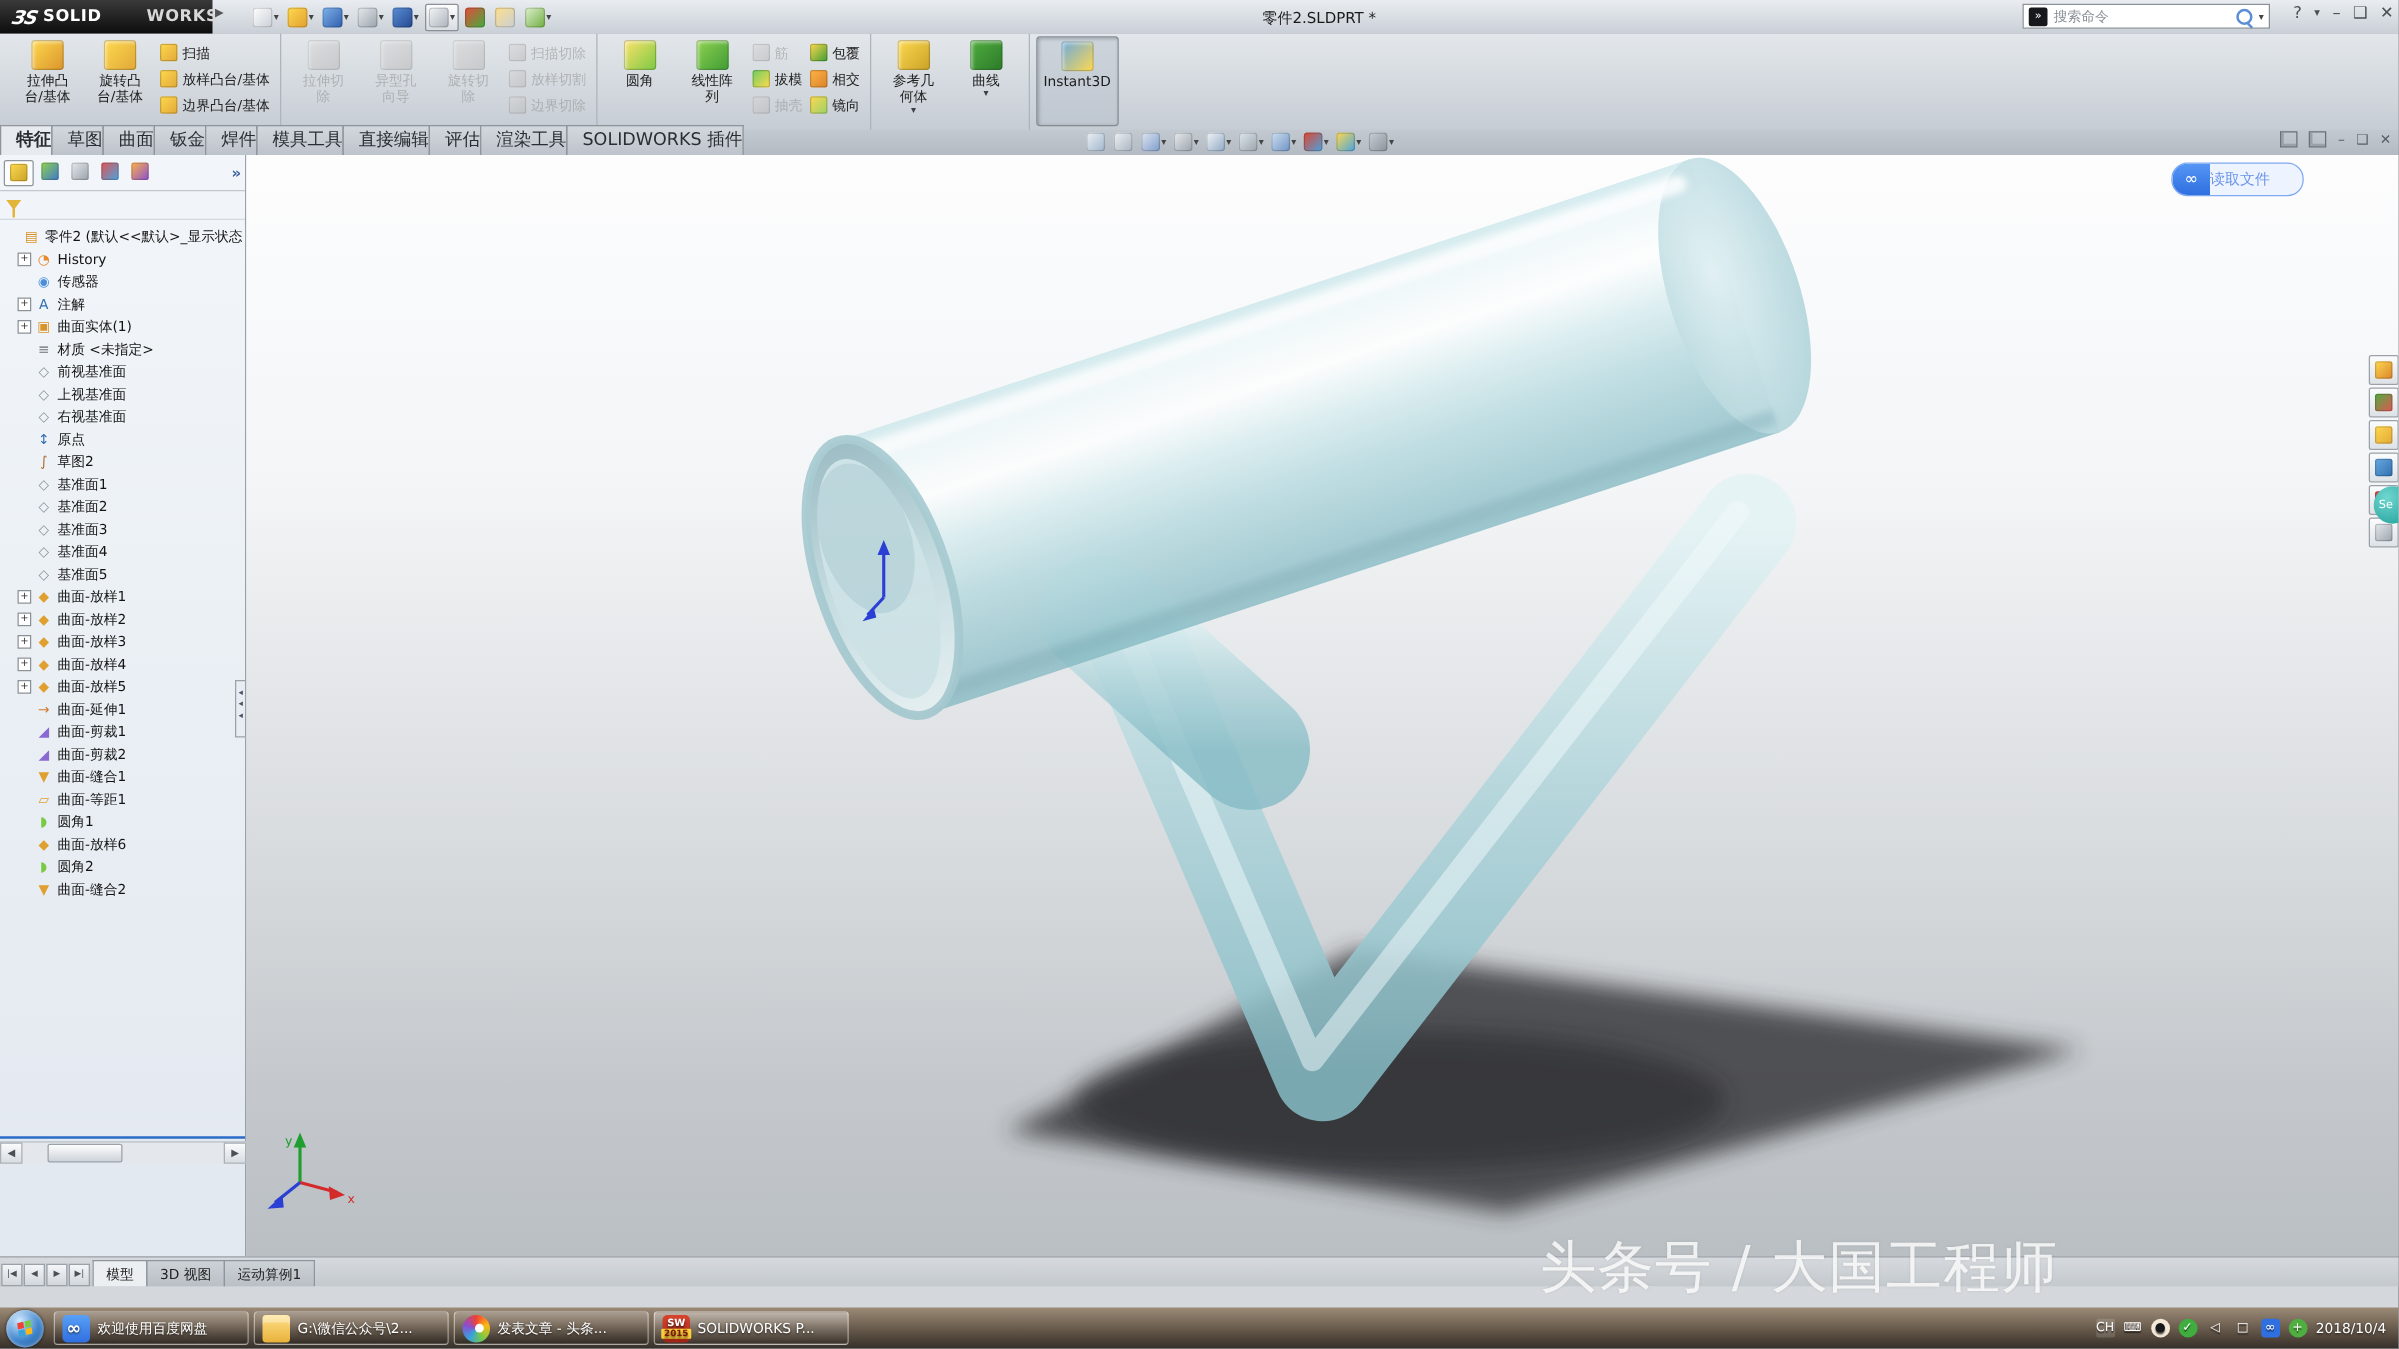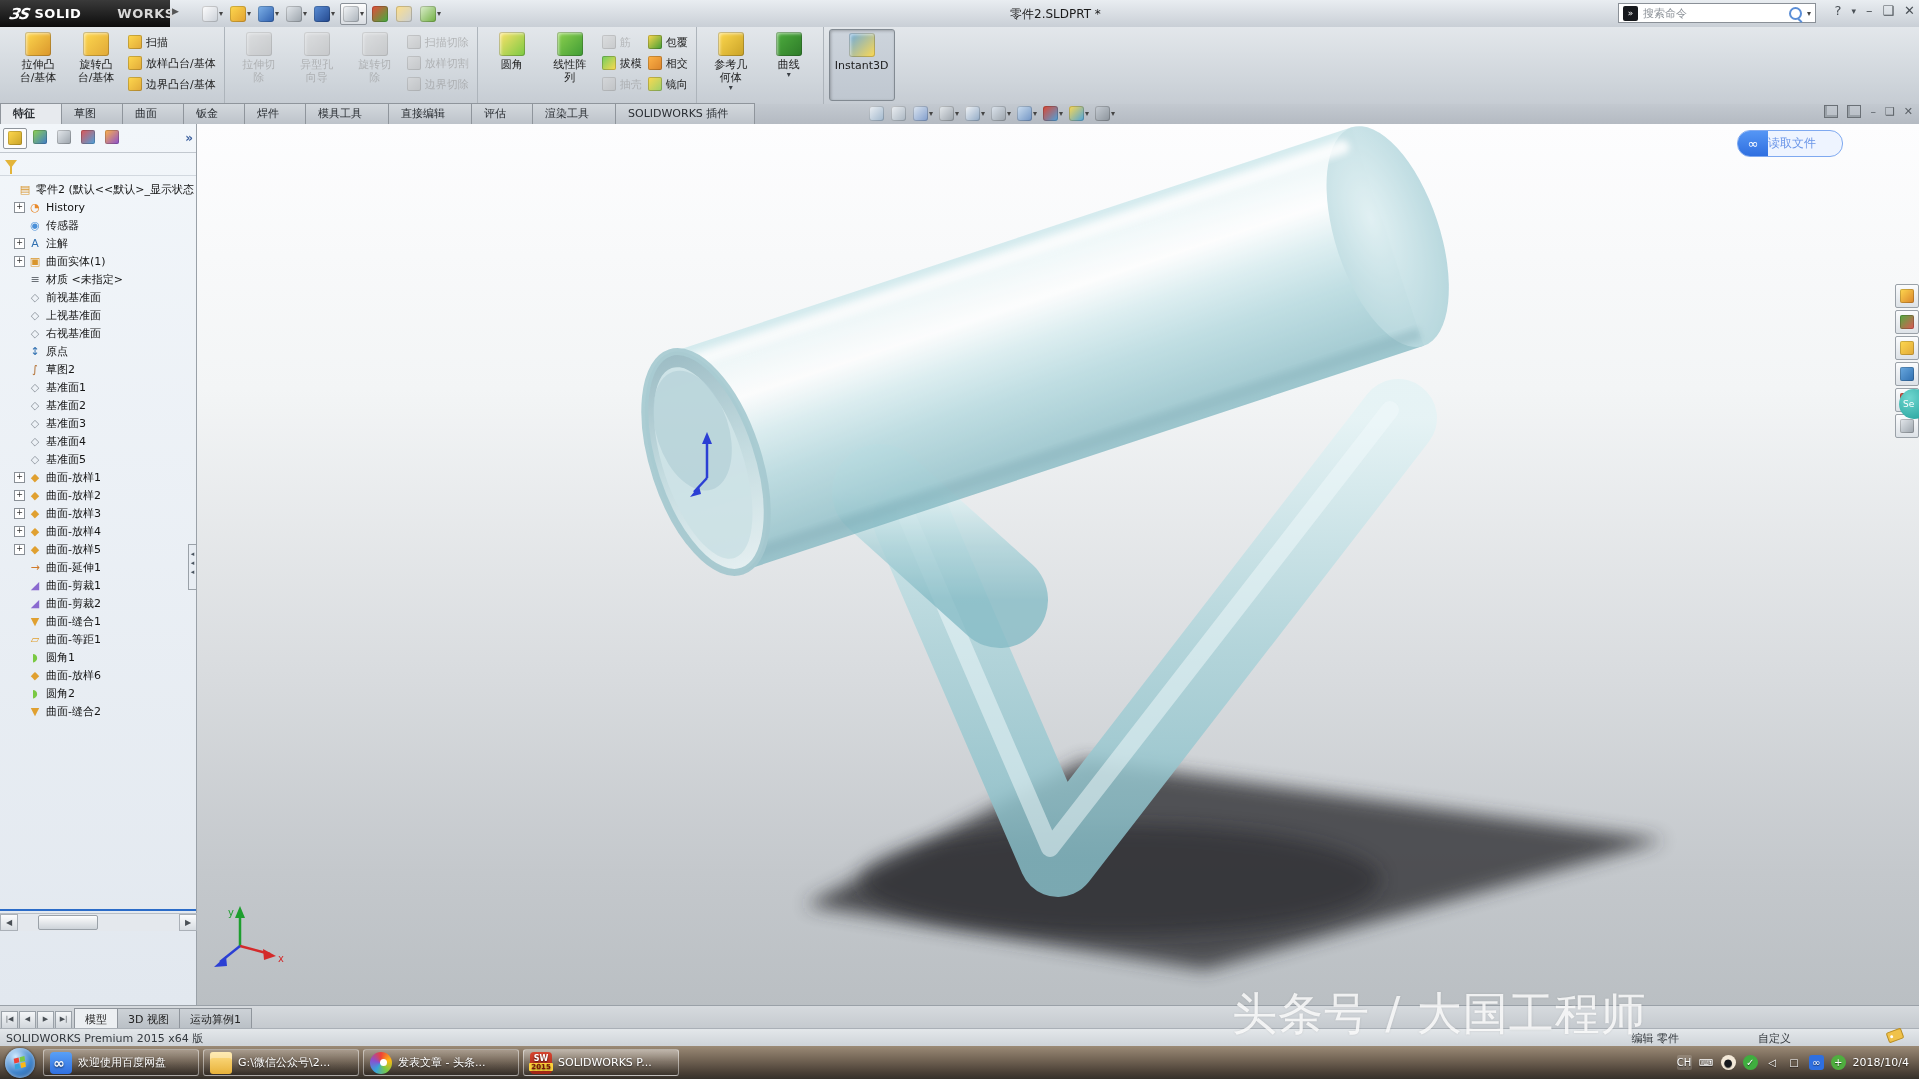--- a/index.html
+++ b/index.html
@@ -43,22 +43,22 @@
   .rsmallcol{display:flex;flex-direction:column;justify-content:flex-start;padding-top:4px;gap:3px;}
   .rsmall{display:flex;align-items:center;gap:4px;height:18px;padding:0 3px;border-radius:2px;}
   .sicon{width:14px;height:14px;border-radius:2px;background:linear-gradient(135deg,var(--c1),var(--c2));
          box-shadow:inset 0 0 0 1px rgba(0,0,0,.2);}
   .disabled{filter:grayscale(1) opacity(.55);}
   .disabled .rlabel,.disabled .rslabel{color:#8a9097;}
   .pressed{background:linear-gradient(#cdd4dc,#bfc7d0);border:1px solid #828a92;box-shadow:inset 1px 1px 3px rgba(0,0,0,.25);}
   
   .tabrow{position:absolute;left:0;top:104px;width:1919px;height:20px;background:linear-gradient(#c3c9d0,#b4bac2);
           display:flex;align-items:flex-end;}
-  .rtab{padding:2px 26px 3px 12px;border:1px solid #8f959c;border-bottom:none;margin-right:-1px;
-        background:linear-gradient(#d3d8dd,#bdc3ca);font-size:11px;color:#2a2e33;}
+  .rtab{padding:2px 0 3px 12px;border:1px solid #8f959c;border-bottom:none;margin-right:-1px;
+        background:linear-gradient(#d3d8dd,#bdc3ca);font-size:14px;color:#2a2e33;}
   .rtab.active{background:#e7eaee;font-weight:bold;}
   .headsup{position:absolute;left:868px;top:1px;display:flex;align-items:center;gap:4px;}
   .hitem{display:flex;align-items:center;gap:1px;padding:1px;}
   .hicon{width:15px;height:15px;border-radius:3px;background:linear-gradient(135deg,var(--c1),var(--c2));box-shadow:inset 0 0 0 1px rgba(0,0,0,.18);}
   .docwin{position:absolute;right:6px;top:1px;display:flex;align-items:center;gap:9px;color:#5a6066;}
   .panebox{width:12px;height:11px;border:1px solid #6a7076;box-shadow:inset 2px -2px 0 #9aa1a8;}
   
   .panel{position:absolute;left:0;top:124px;width:197px;height:881px;background:linear-gradient(#f2f6fa,#e2e8ef);
          border-right:1px solid #9aa1a8;box-sizing:border-box;}
   .ptabs{height:24px;display:flex;align-items:center;gap:2px;padding:2px 3px;border-bottom:1px solid #c2c8cf;}
@@ -820,26 +820,20 @@
         <div class="doctab">
           <span>3D 视图</span>
         </div>
 
         <div class="doctab">
           <span>运动算例1</span>
         </div>
       </div>
   </div>
 
-  <div class="statusbar">
-    <span class="st-left">SOLIDWORKS Premium 2015 x64 版</span>
-    <span class="st-edit">编辑 零件</span>
-    <span class="st-custom">自定义</span>
-    <span class="st-tag"></span>
-  </div>
 
   <div class="taskbar">
     <div class="startorb">
         <span class="flag"></span>
       </div>
     <div style="display:flex;align-items:center">
 
         <div class="tapp">
           <span class="appico i-baidu">
             <span>∞</span>

